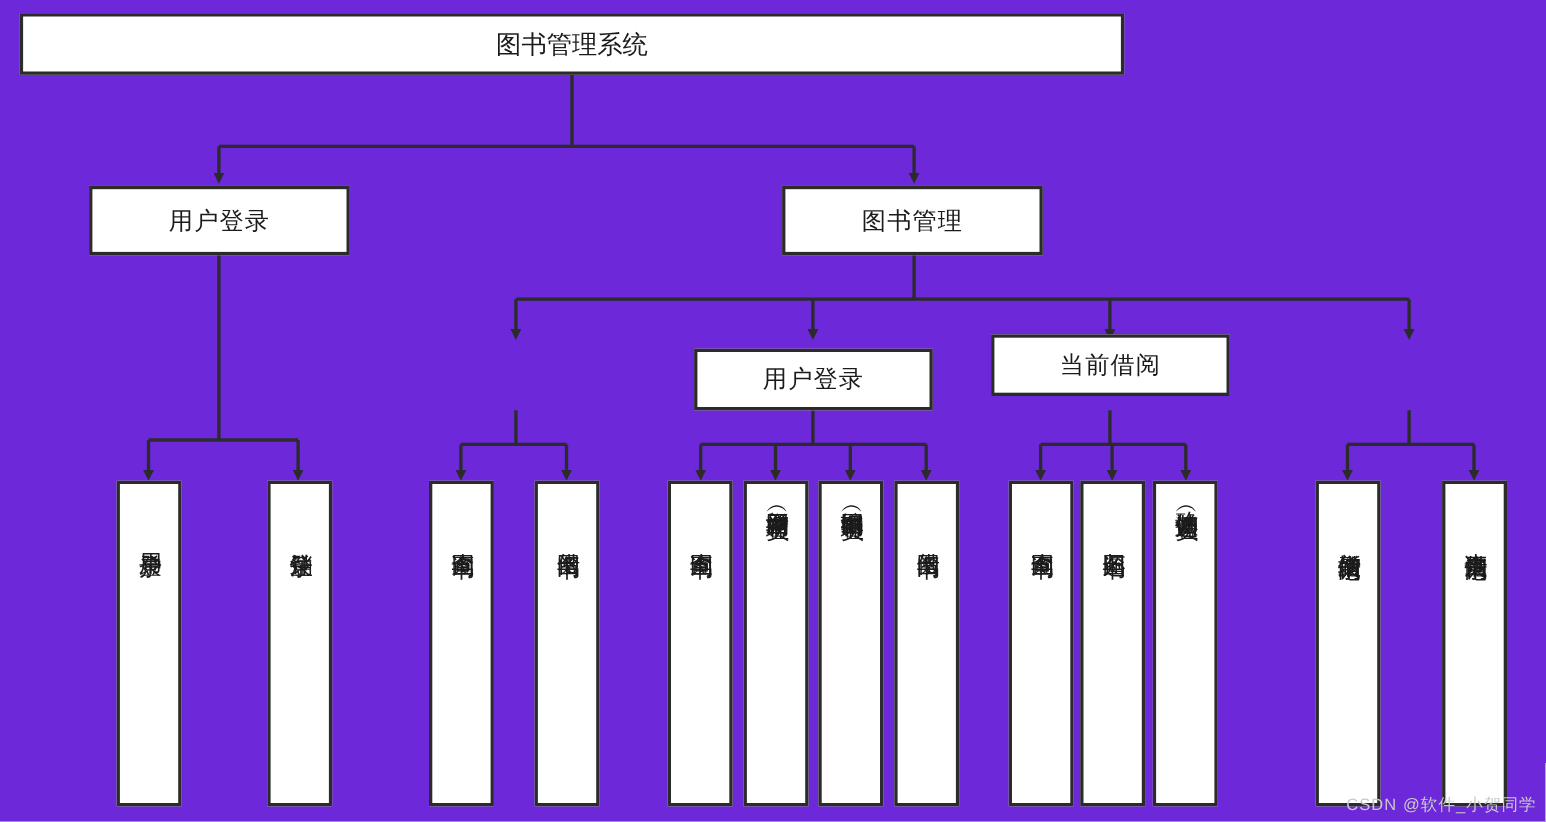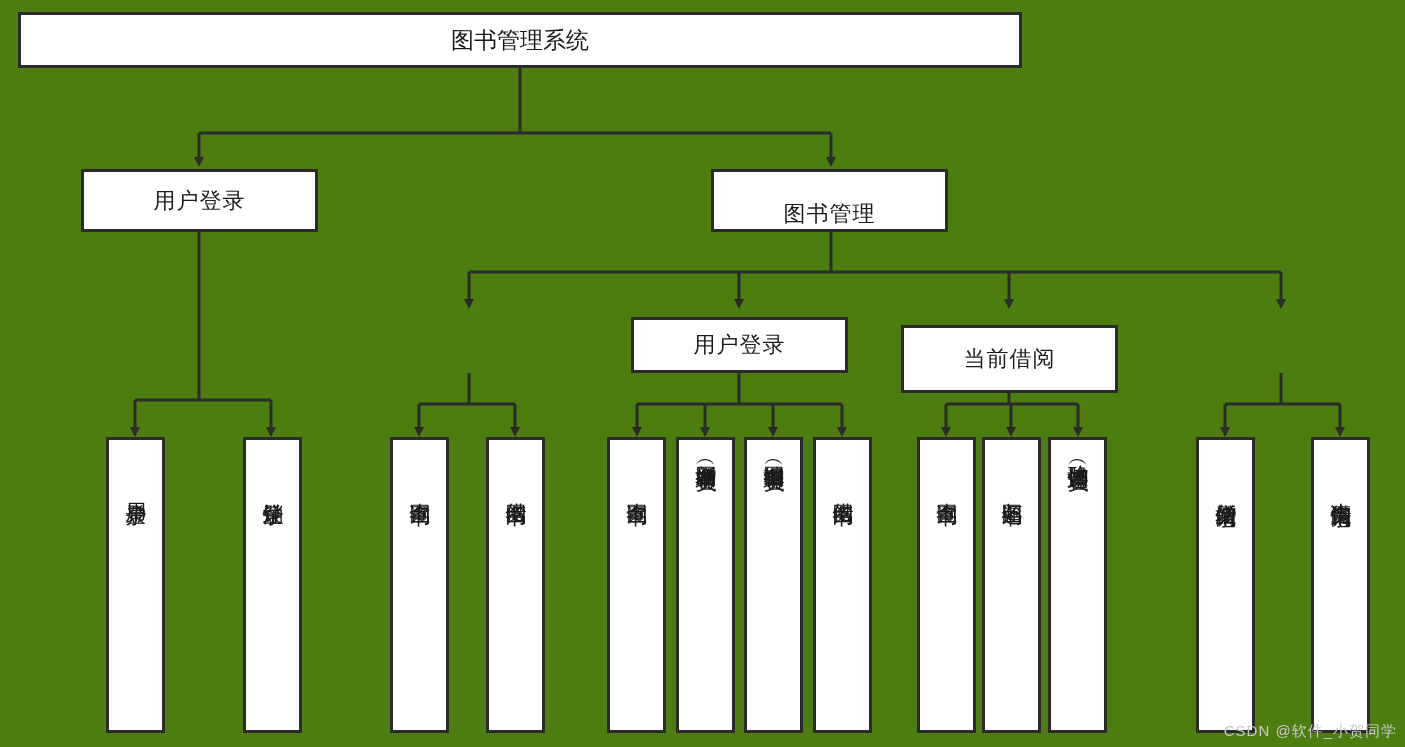--- a/index.html
+++ b/index.html
@@ -1,17 +1,17 @@
 <!DOCTYPE html>
 <html><head>
 <meta charset="utf-8">
 <style>
   html,body{margin:0;padding:0;background:#ffffff;}
   body{font-family:"Liberation Sans","DejaVu Sans",sans-serif;}
-  #canvas{position:relative;width:1405px;height:747px;background:#4d7c0f;overflow:hidden;}
+  #canvas{position:relative;width:1405px;height:747px;background:#6d28d9;overflow:hidden;}
   svg.wires{position:absolute;left:0;top:0;width:1405px;height:747px;}
   .node{position:absolute;box-sizing:border-box;background:#ffffff;border:3px solid #2b2b2b;
         display:flex;align-items:center;justify-content:center;color:#1b1b1b;}
   .node.h{font-size:22px;letter-spacing:1px;}
   .node.root{font-size:23px;}
   .node.leaf{font-size:21px;padding:8px 2px;align-items:flex-start;}
   .node.leaf .vtext{writing-mode:vertical-rl;text-orientation:upright;line-height:1.18;
         letter-spacing:1px;white-space:nowrap;}
   .node.leaf.mid .vtext{margin-top:38px;}
   .node.leaf.tall .vtext{margin-top:0px;}
@@ -73,28 +73,28 @@
     </g>
   </svg>
 
   <div class="node root" style="left:18px;top:12px;width:1004px;height:56px;">
     <span>图书管理系统</span>
   </div>
 
   <div class="node h" style="left:81px;top:169px;width:237px;height:63px;">
     <span>用户登录</span>
   </div>
-  <div class="node h" style="left:711px;top:169px;width:237px;height:63px;align-items:flex-end;">
+  <div class="node h" style="left:711px;top:169px;width:237px;height:63px;">
     <span>图书管理</span>
   </div>
 
   <div class="node h" style="left:631px;top:317px;width:217px;height:56px;">
     <span>用户登录</span>
   </div>
-  <div class="node h" style="left:901px;top:325px;width:217px;height:68px;">
+  <div class="node h" style="left:901px;top:304px;width:217px;height:56px;">
     <span>当前借阅</span>
   </div>
 
   <div class="node leaf mid" style="left:106px;top:437px;width:59px;height:296px;">
     <span class="vtext">用户登录</span>
   </div>
   <div class="node leaf mid" style="left:243px;top:437px;width:59px;height:296px;">
     <span class="vtext">注销登录</span>
   </div>
 

